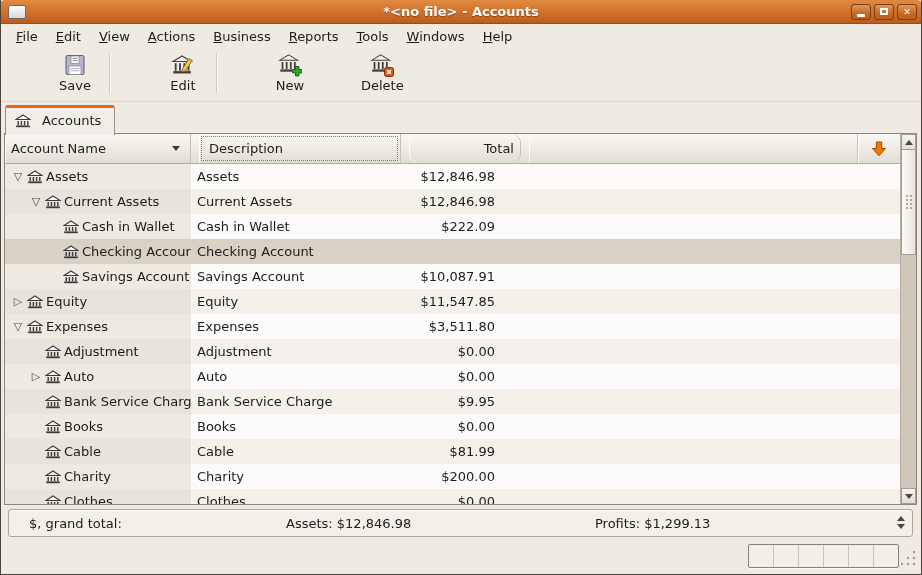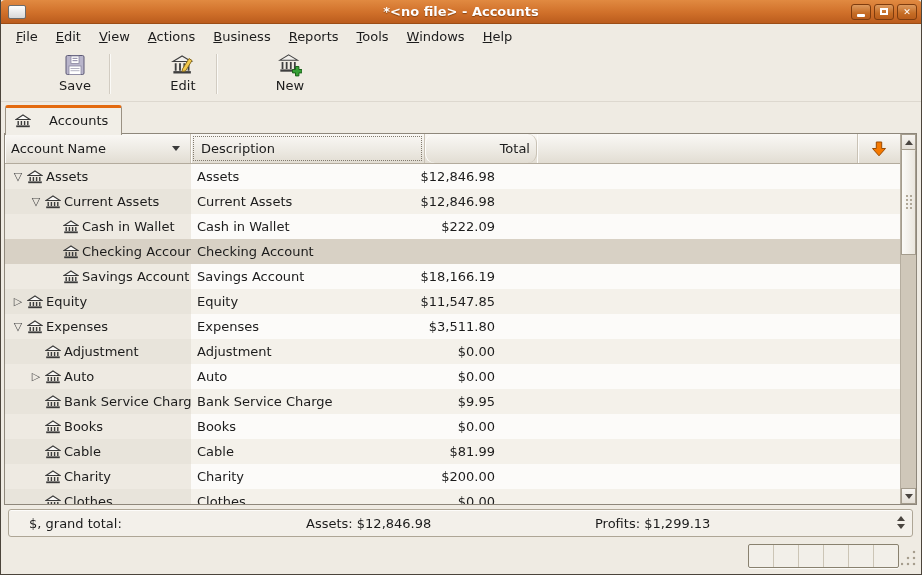--- a/index.html
+++ b/index.html
@@ -48,39 +48,39 @@
   .tb-btn { display:flex; flex-direction:column; align-items:center;
     padding:2px 8px; min-width:46px; border-radius:3px;margin-left:40px; }
   .tb-btn svg { display:block; }
   .tb-label { margin-top:1px; }
   .tb-btn.disabled .tb-label { color:#b1aca2; }
   .tb-sep { width:1px; height:40px; background:#d2ccc2; margin:3px 10px 0 10px; box-shadow:1px 0 0 #fbfaf7; }
 
   
   #tabrow { position:absolute; left:4px; top:103px; height:31px; display:flex; align-items:flex-end; z-index:5; }
   .tab {
-    display:inline-flex; align-items:center; gap:18px; height:30px; padding:0 13px 2px 9px;
+    display:inline-flex; align-items:center; gap:11px; height:30px; padding:0 13px 2px 9px;
     background:#f1eee7; border:1px solid #9a9183; border-bottom:none;
     border-top:3px solid #e36a10; border-radius:3px 3px 0 0; margin-left:1px;
     position:relative; top:1px;
   }
 
   
   #treeview {
     position:absolute; left:4px; top:133px; width:913px; height:372px;
     border:1px solid #8e877b; background:#fcfbf9; display:flex;
   }
   .tv-main { flex:1; display:flex; flex-direction:column; overflow:hidden; }
   .tv-header { height:30px; display:flex; flex:0 0 auto;
     background:linear-gradient(#faf8f5,#edeae3 55%,#e2ddd3);
-    border-bottom:1px solid #b3ab9d; }
+    border-bottom:1px solid #b3ab9d;gap:8px; }
   .hcell { display:flex; align-items:center; padding:0 6px;
     border-right:1px solid #c9c2b5; box-shadow:inset 1px 0 0 #fdfcfa; position:relative; }
   .hcell.name  { width:186px; }
-  .hcell.desc  { width:234px;padding-left:8px; }
+  .hcell.desc  { width:202px;padding-left:8px; }
   .hcell.total { width:112px; justify-content:flex-end;border-radius:9px; }
   .hcell.filler{ flex:1; border-right:none; }
   .hcell.colbtn{ width:43px; border-left:1px solid #c9c2b5; border-right:none; justify-content:center; }
   .sort-arrow { margin-left:auto; width:0; height:0; margin-right:4px;
     border-left:4px solid transparent; border-right:4px solid transparent; border-top:5px solid #3a3a3a; }
   .focus-dotted { position:absolute; inset:2px; border:1px dotted #817a6e; pointer-events:none; }
   .hcell.desc span { padding-left:2px; }
 
   .tv-body { flex:1; overflow:hidden; }
   .row { height:25px; display:flex; background:#fcfbf9; }
@@ -109,21 +109,21 @@
   .tri-up { width:0;height:0;border-left:4px solid transparent;border-right:4px solid transparent;border-bottom:5px solid #4a4540; }
   .tri-dn { width:0;height:0;border-left:4px solid transparent;border-right:4px solid transparent;border-top:5px solid #4a4540; }
 
   
   #summarybar {
     position:absolute; left:8px; top:509px; width:905px; height:28px;
     border:1px solid #aea696; border-radius:3px; background:#f3f0ea;
     box-shadow:inset 0 1px 0 #fdfcfa; display:flex; align-items:center;
   }
   #summarybar .sum-label { padding-left:20px; }
-  .sum-assets  { position:absolute; left:297px; }
+  .sum-assets  { position:absolute; left:277px; }
   .sum-profits { position:absolute; left:586px; }
   .spinner { position:absolute; right:7px; top:6px; display:flex; flex-direction:column; gap:3px; align-items:center; }
 
   
   #statusbar { position:absolute; left:1px; top:537px; width:920px; height:37px; background:#efebe3; }
   .progress { position:absolute; left:747px; top:7px; width:151px; height:24px;
     border:1px solid #89816f; border-radius:2px; background:#f2efe9; display:flex; overflow:hidden;
     box-shadow:0 1px 0 #fbfaf7; }
   .pseg { flex:1; border-right:1px solid #ccc5b6; }
   .pseg:last-child { border-right:none; }
@@ -205,20 +205,28 @@
     <span class="tb-label">Edit</span>
   </div>
   <div class="tb-sep"></div>
   <div class="tb-btn">
     <svg width="24" height="24" viewBox="0 0 24 24">
       <use href="#bank-lg" transform="translate(1,1) scale(0.88)"></use>
       <path d="M17.5 13.5 h3.4 v3 h3 v3.4 h-3 v3 h-3.4 v-3 h-3 v-3.4 h3 z" fill="#35a035" stroke="#1b621b"></path>
     </svg>
     <span class="tb-label">New</span>
   </div>
+  <div class="tb-btn">
+    <svg width="24" height="24" viewBox="0 0 24 24">
+      <use href="#bank-lg" transform="translate(1,1) scale(0.88)"></use>
+      <rect x="14.5" y="14.5" width="9" height="9" rx="2" fill="#e24a12" stroke="#8f2b08"></rect>
+      <path d="M17 17 L21 21 M21 17 L17 21" stroke="#fff" stroke-width="1.7"></path>
+    </svg>
+    <span class="tb-label">Delete</span>
+  </div>
 </div>
 
 <div id="tabrow">
   <div class="tab">
     <svg width="16" height="14" viewBox="0 0 16 14">
         <use href="#bank-sm"></use>
       </svg>
     <span>Accounts</span>
   </div>
 </div>
@@ -309,21 +317,21 @@
             <span style="width: 40px; flex: 0 0 auto;"></span>
             <span class="expander"></span>
             <span class="bank-wrap">
               <svg width="16" height="14" viewBox="0 0 16 14">
                 <use href="#bank-sm"></use>
               </svg>
             </span>
             <span class="rname">Savings Account</span>
           </div>
           <div class="cell desc">Savings Account</div>
-          <div class="cell total">$18,166.19</div>
+          <div class="cell total">$10,087.91</div>
           <div class="cell filler"></div>
         </div>
         <div class="row odd">
           <div class="cell name">
             <span style="width: 4px; flex: 0 0 auto;"></span>
             <span class="expander">▷</span>
             <span class="bank-wrap">
               <svg width="16" height="14" viewBox="0 0 16 14">
                 <use href="#bank-sm"></use>
               </svg>

